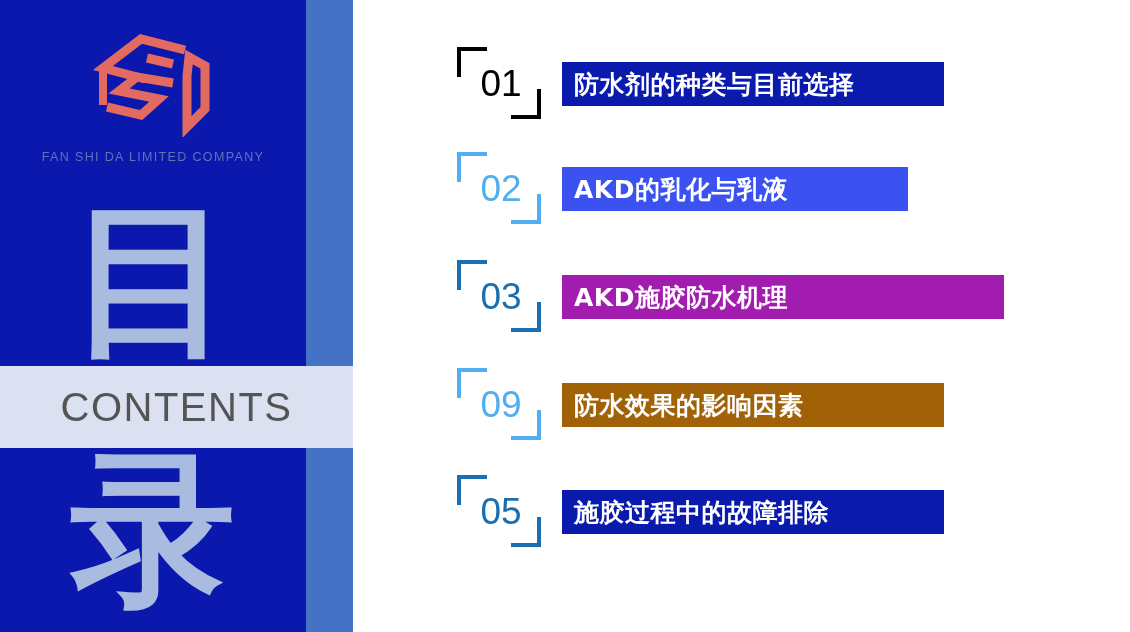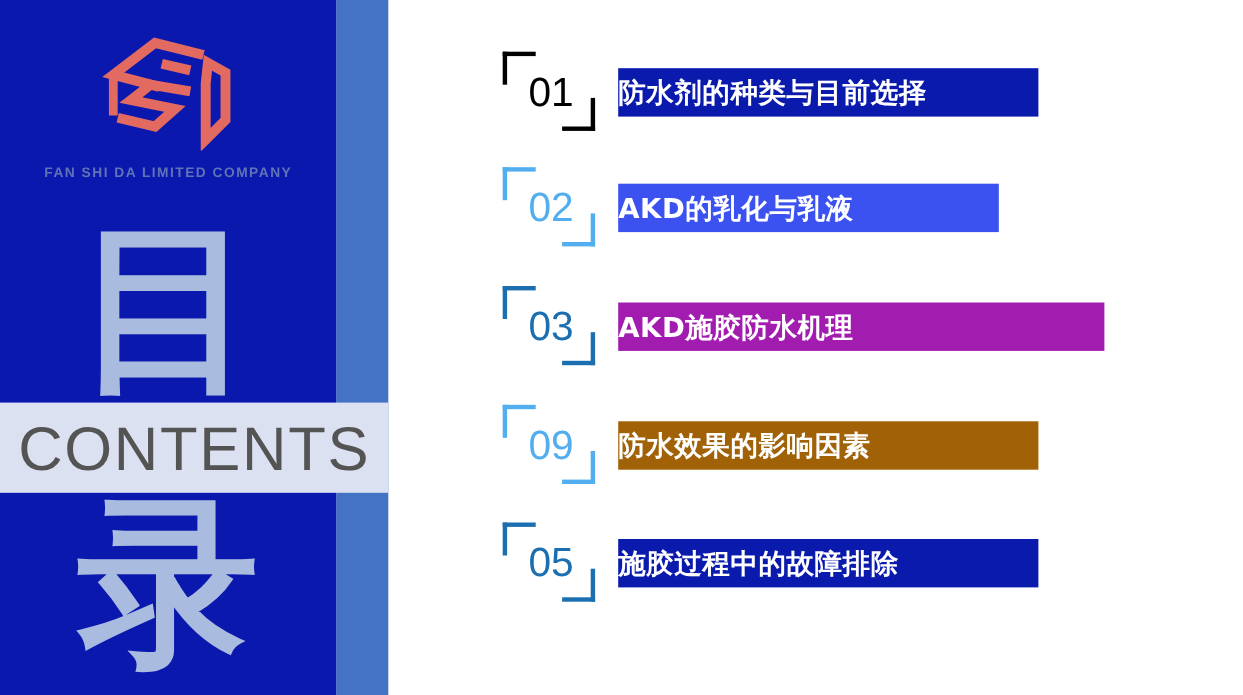--- a/index.html
+++ b/index.html
@@ -51,21 +51,21 @@
   .logo-wrap svg { display: block; }
 
   .company-name {
     position: absolute;
     left: 0;
     top: 150px;
     width: 306px;
     text-align: center;
     font-size: 12.5px;
     letter-spacing: 1.35px;
-    font-weight: bold;
+    font-weight: normal;
     color: #5E74B6;
     font-family: "Liberation Sans", "DejaVu Sans", sans-serif;
   }
 
   .cjk-big {
     position: absolute;
     left: 0;
     width: 306px;
     text-align: center;
     color: #A9BCE0;
@@ -82,21 +82,21 @@
     left: 0;
     top: 366px;
     width: 353px;
     height: 82px;
     background: #DBE1F1;
     display: flex;
     align-items: center;
     justify-content: center;
   }
   .contents-band .label {
-    font-size: 56px;
+    font-size: 40px;
     letter-spacing: 1.5px;
     color: #545454;
     font-family: "Liberation Sans", "DejaVu Sans", sans-serif;
     font-weight: normal;
     white-space: nowrap;
   }
 
   
   .toc {
     position: absolute;
@@ -160,20 +160,21 @@
 
   
   .title-bar {
     position: absolute;
     left: 107px;
     top: 19px;
     width: 382px;
     height: 44px;
     display: flex;
     align-items: center;
+    padding-left: 12px;
     box-sizing: border-box;
   }
   .title-bar .title-text {
     color: #ffffff;
     font-size: 25px;
     font-weight: bold;
     font-family: "DejaVu Sans", "Liberation Sans", sans-serif;
     letter-spacing: 0.5px;
     white-space: nowrap;
     line-height: 1;

